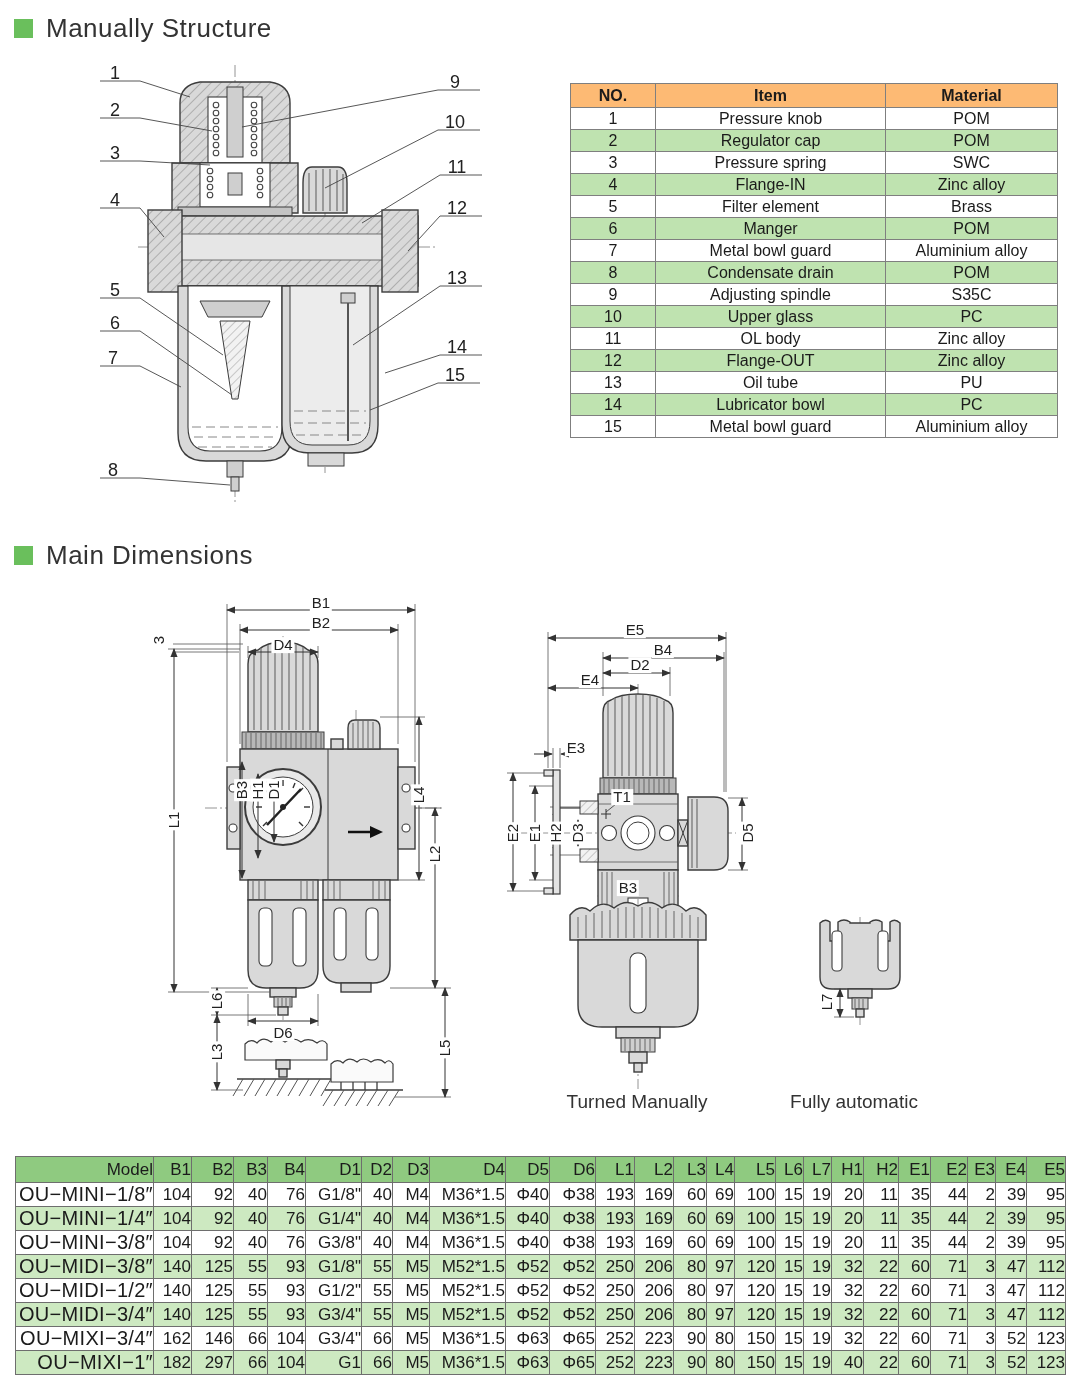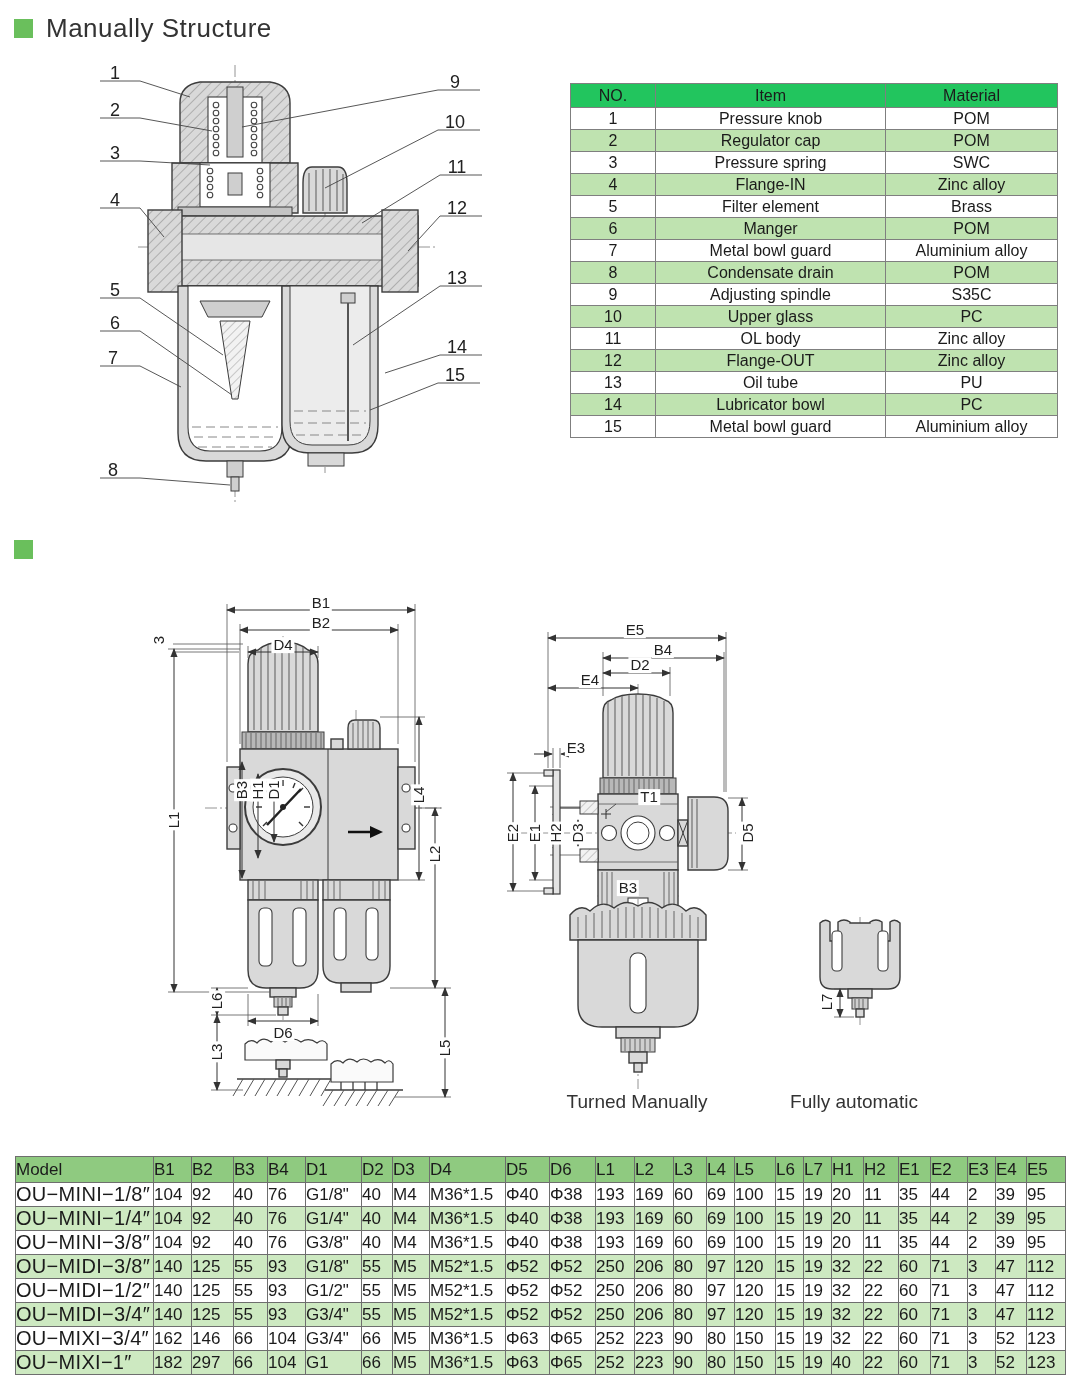--- a/index.html
+++ b/index.html
@@ -23,26 +23,26 @@
   
   .callout{position:absolute;font-size:18px;color:#222;transform:translate(-50%,-50%);}
   .dlab{position:absolute;font-size:15px;color:#222;white-space:nowrap;background:#fff;
         padding:0 2px;transform:translate(-50%,-50%);line-height:1.05;}
   .dlab.v{transform:translate(-50%,-50%) rotate(-90deg);}
   .cap{position:absolute;font-size:19px;color:#333;transform:translate(-50%,-50%);white-space:nowrap;}
   
   .materials-table{position:absolute;left:570px;top:83px;width:487px;border-collapse:collapse;
         font-size:16px;text-align:center;table-layout:fixed;}
   .materials-table th,.materials-table td{border:1px solid #7f7f7f;padding:0 3px;overflow:hidden;}
-  .materials-table thead th{background:#22c55e;font-weight:normal;height:23px;margin-left:12px;}
+  .materials-table thead th{background:#fdba74;font-weight:bold;height:23px;margin-left:12px;}
   .materials-table tbody td{height:21px;}
   .materials-table tbody tr:nth-child(even) td{background:#bfe3b0;}
   
   .dims-table{position:absolute;left:15px;top:1156px;width:1050px;border-collapse:collapse;
-        font-size:17px;text-align:left;table-layout:fixed;}
+        font-size:17px;text-align:right;table-layout:fixed;}
   .dims-table th,.dims-table td{border:1px solid #6e6e6e;padding:0;overflow:hidden;white-space:nowrap;}
   .dims-table thead th{background:#8fca80;font-weight:normal;height:25px;}
   .dims-table tbody td{height:22px;}
   .dims-table tbody tr:nth-child(even) td{background:#cde9c1;}
   .dims-table td:first-child{font-size:20px;letter-spacing:0.3px;}
 </style>
 </head>
 <body>
 
 <div class="page">
@@ -261,20 +261,21 @@
         <tr>
           <td>15</td>
           <td>Metal bowl guard</td>
           <td>Aluminium alloy</td>
         </tr>
       </tbody>
   </table>
 
   <div class="heading" style="left:14px;top:540px;">
     <span class="bullet"></span>
+    <span class="txt">Main Dimensions</span>
   </div>
 
   <svg style="left:145px;top:592px;" width="345" height="550" viewBox="0 0 345 550">
     <line class="cl" x1="138" y1="44" x2="138" y2="428"></line>
     <line class="cl" x1="211" y1="118" x2="211" y2="398"></line>
     <line class="cl" x1="60" y1="216" x2="300" y2="216"></line>
 
     <path class="ol" d="M103,140 L103,72 Q103,60 113,58 Q122,50 138,50 Q154,50 163,58 Q173,60 173,72 L173,140 Z"></path>
     <g class="rib">
         <line x1="109" y1="60" x2="109" y2="138"></line>
@@ -587,21 +588,21 @@
 
   <span class="dlab" style="left:635px;top:630px;">E5</span>
   <span class="dlab" style="left:663px;top:650px;">B4</span>
   <span class="dlab" style="left:640px;top:665px;">D2</span>
   <span class="dlab" style="left:590px;top:680px;">E4</span>
   <span class="dlab" style="left:576px;top:748px;">E3</span>
   <span class="dlab v" style="left:513px;top:833px;">E2</span>
   <span class="dlab v" style="left:535px;top:833px;">E1</span>
   <span class="dlab v" style="left:556px;top:833px;">H2</span>
   <span class="dlab v" style="left:578px;top:833px;">D3</span>
-  <span class="dlab" style="left:649px;top:797px;">T1</span>
+  <span class="dlab" style="left:622px;top:797px;">T1</span>
   <span class="dlab v" style="left:748px;top:833px;">D5</span>
   <span class="dlab" style="left:628px;top:888px;">B3</span>
 
   <svg style="left:558px;top:893px;" width="160" height="200" viewBox="0 0 160 200">
     <line class="cl" x1="80" y1="6" x2="80" y2="196"></line>
     <path class="ol" d="M12,22 Q22,10 32,18 Q44,6 56,15 Q68,5 80,13 Q92,5 104,15 Q116,6 128,18 Q138,10 148,22 L148,47 L12,47 Z"></path>
     <g class="rib2">
         <line x1="20" y1="24" x2="20" y2="45"></line>
         <line x1="28" y1="22" x2="28" y2="45"></line>
         <line x1="36" y1="20" x2="36" y2="45"></line>

